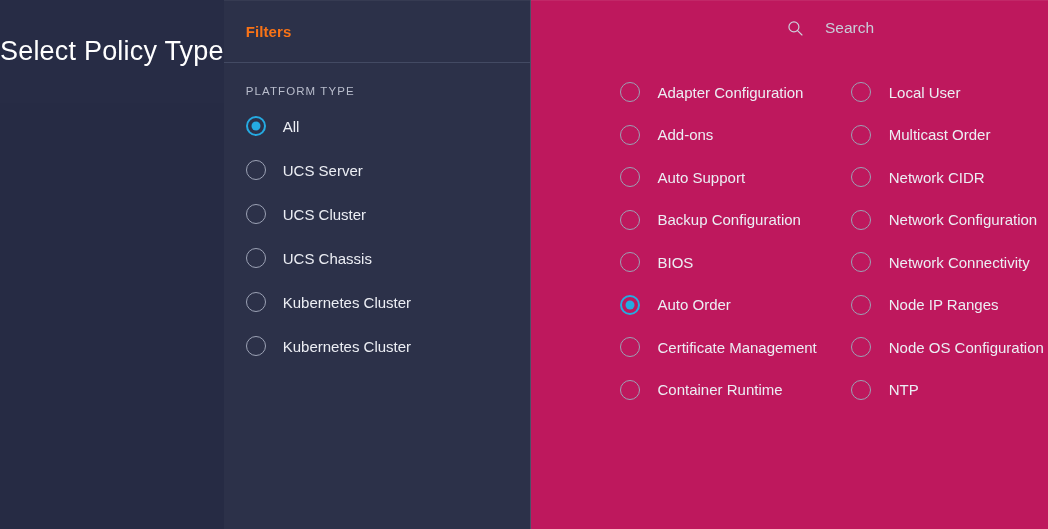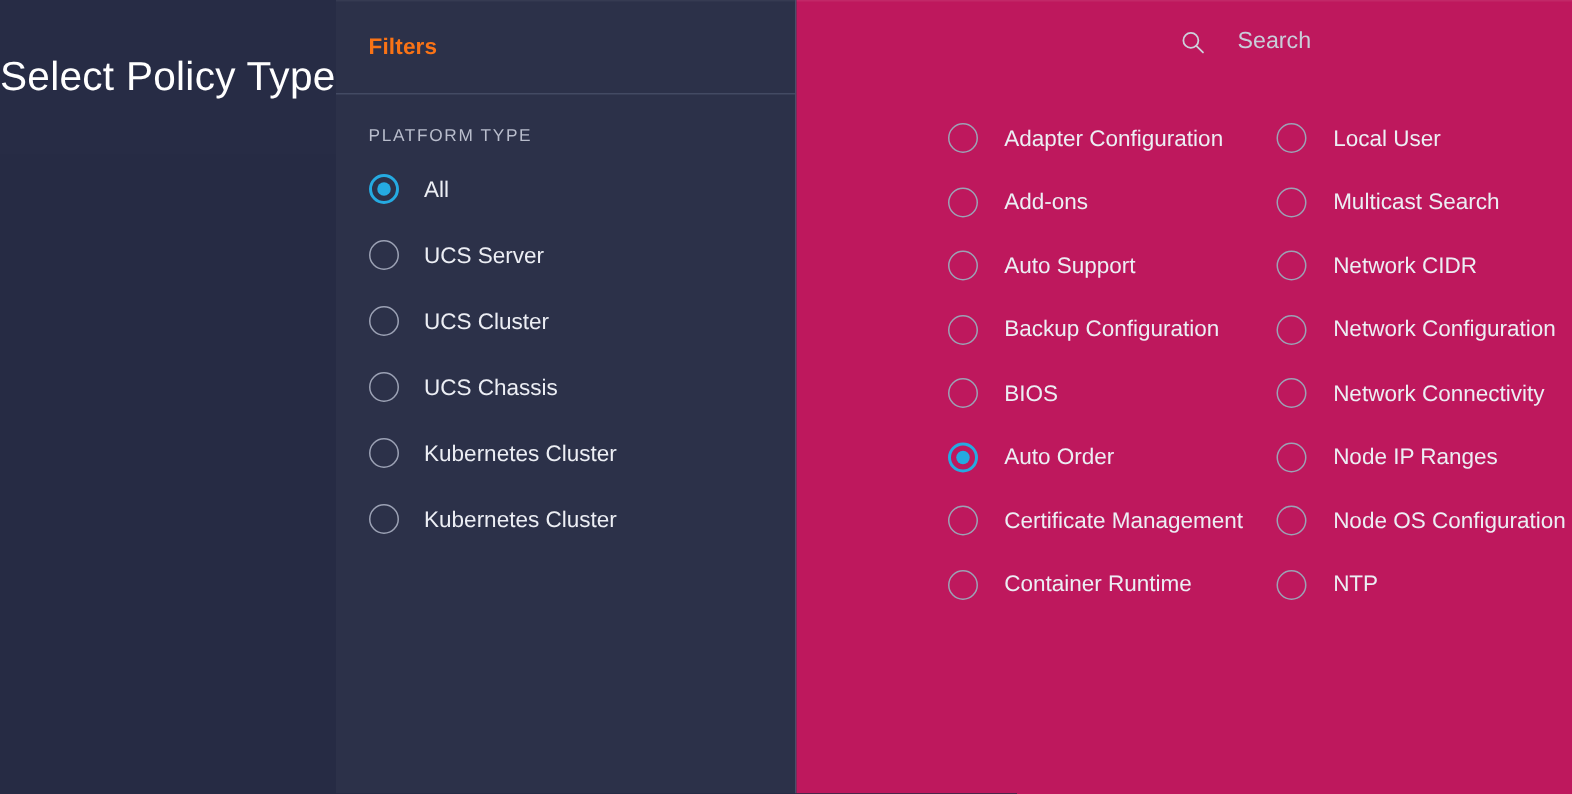--- a/index.html
+++ b/index.html
@@ -189,21 +189,21 @@
 
   
   .policy-scroll {
     flex: 1;
     overflow: hidden;
     padding-top: 14px;
   }
   .policy-grid {
     display: grid;
     grid-template-columns: 1fr 1fr;
-    column-gap: 0;
+    column-gap: 12px;
   }
   .policy-row {
     display: flex;
     align-items: center;
     height: 42.5px;
     padding-left: 22px;
     cursor: pointer;
   }
   .policy-row .label {
     color: #eceef4;
@@ -307,21 +307,21 @@
                 <span class="label">Container Runtime</span>
               </div>
             </div>
           <div id="policy-right">
               <div class="policy-row">
                 <span class="radio"></span>
                 <span class="label">Local User</span>
               </div>
               <div class="policy-row">
                 <span class="radio"></span>
-                <span class="label">Multicast Search</span>
+                <span class="label">Multicast Order</span>
               </div>
               <div class="policy-row">
                 <span class="radio"></span>
                 <span class="label">Network CIDR</span>
               </div>
               <div class="policy-row">
                 <span class="radio"></span>
                 <span class="label">Network Configuration</span>
               </div>
               <div class="policy-row">

